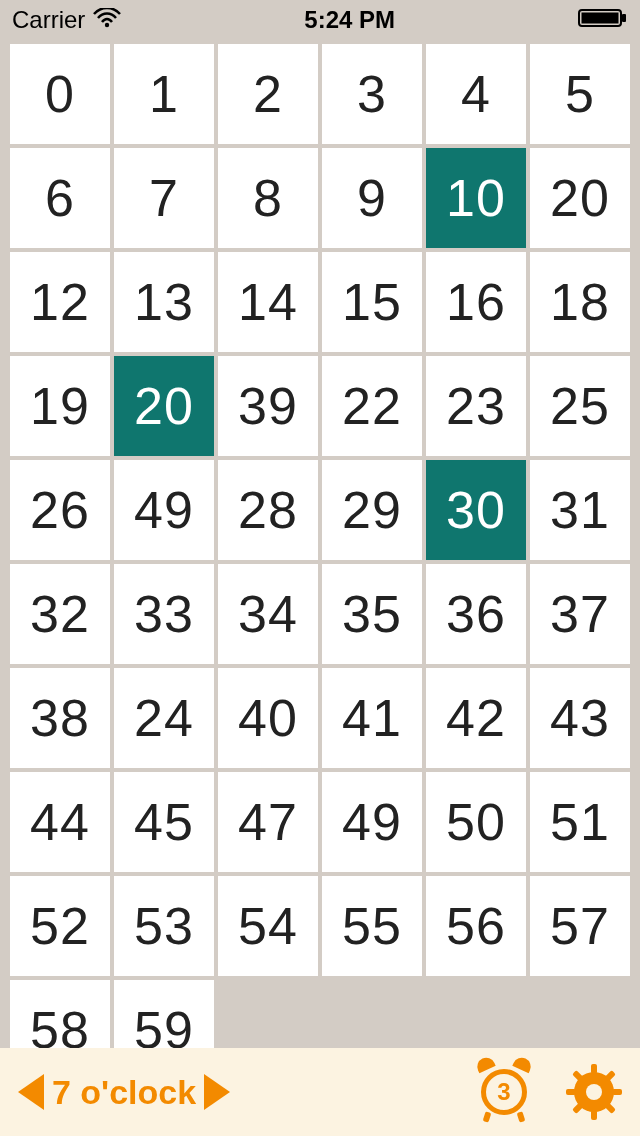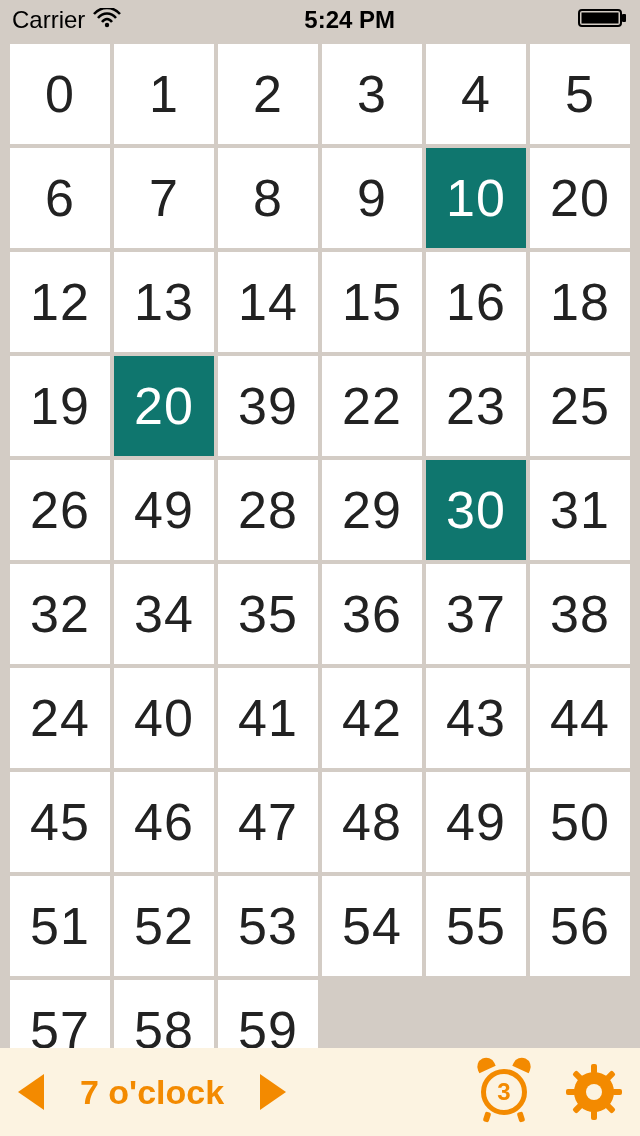--- a/index.html
+++ b/index.html
@@ -58,21 +58,20 @@
       height: 88px;
       background: #fcf3e1;
       display: flex;
       align-items: center;
       color: #f38a00;
       padding: 0 18px;
     }
     .tb-left {
       display: flex;
       align-items: center;
-      gap: 28px;
       flex: 0 0 auto;
     }
     .tb-hour {
       font-size: 34px;
       font-weight: 600;
       min-width: 160px;
       text-align: center;
     }
     .arrow {
       width: 0; height: 0;
@@ -175,35 +174,34 @@
       <div class="cell">22</div>
       <div class="cell">23</div>
       <div class="cell">25</div>
       <div class="cell">26</div>
       <div class="cell">49</div>
       <div class="cell">28</div>
       <div class="cell">29</div>
       <div class="cell selected">30</div>
       <div class="cell">31</div>
       <div class="cell">32</div>
+      <div class="cell">33</div>
       <div class="cell">34</div>
       <div class="cell">35</div>
       <div class="cell">36</div>
       <div class="cell">37</div>
       <div class="cell">38</div>
       <div class="cell">24</div>
       <div class="cell">40</div>
       <div class="cell">41</div>
       <div class="cell">42</div>
       <div class="cell">43</div>
       <div class="cell">44</div>
       <div class="cell">45</div>
-      <div class="cell">46</div>
       <div class="cell">47</div>
-      <div class="cell">48</div>
       <div class="cell">49</div>
       <div class="cell">50</div>
       <div class="cell">51</div>
       <div class="cell">52</div>
       <div class="cell">53</div>
       <div class="cell">54</div>
       <div class="cell">55</div>
       <div class="cell">56</div>
       <div class="cell">57</div>
       <div class="cell">58</div>

